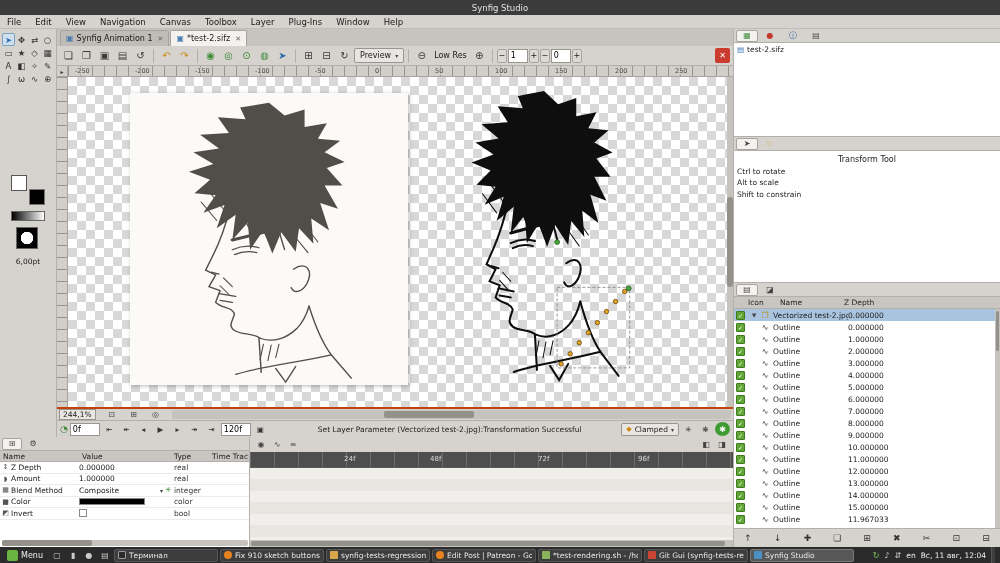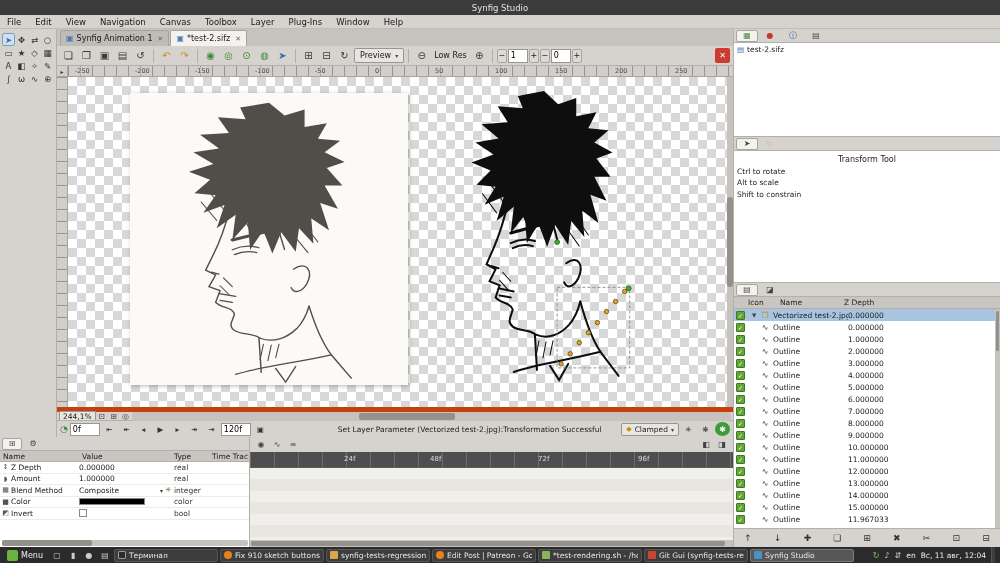--- a/index.html
+++ b/index.html
@@ -68,31 +68,31 @@
 .vscroll{width:6px;background:#c6c2bd}
 .vthumb{margin-top:120px;height:90px;background:#94908a;border-radius:3px}
 .paper{position:absolute;left:62px;top:16px;width:278px;height:292px;background:#fbfaf7;box-shadow:1px 1px 4px rgba(0,0,0,.28)}
 .ink-wrap{position:absolute;left:350px;top:4px;width:252px;height:302px}
 .sketchsvg{width:100%;height:100%;display:block}
 .pencil{color:#514e49}
 .pencil use{stroke-width:1.3px}
 .inksvg{color:#0e0e0e}
 .inksvg use{stroke-width:2px}
 
-.zoombar{height:13px;display:flex;align-items:center;padding:0 2px;gap:0;background:#d6d2cd;border-top:5px solid #c2410c}
+.zoombar{height:13px;display:flex;align-items:center;padding:0 2px;gap:10px;background:#d6d2cd;border-top:2px solid #c2410c}
 .zoom-label{border:1px solid #9a968f;background:#e8e6e2;height:11px;font-size:7.5px;padding:0 3px;display:flex;align-items:center}
 .mini-btn{width:12px;height:11px;font-size:8px;color:#444}
 .hscroll{flex:1;height:9px;background:#c6c2bd;border-radius:2px;position:relative}
 .hthumb{position:absolute;left:38%;width:16%;top:1px;bottom:1px;background:#94908a;border-radius:2px}
 
 .timebar{height:17px;border-top:1px solid #b3afaa;display:flex;align-items:center;padding:0 3px;gap:2px;background:#d6d2cd}
 .time-ic{font-size:9px}
 .frame{width:30px;height:13px;font-size:8px;border:1px solid #9a968f;padding:0 2px;background:#fff}
 .tr-btn{width:15px;height:14px;font-size:7.5px;color:#333;border:1px solid transparent;border-radius:2px}
-.status{flex:1;min-width:0;font-size:7.5px;margin-left:68px;color:#222;white-space:nowrap;overflow:hidden}
+.status{flex:1;min-width:0;font-size:7.5px;margin-left:48px;color:#222;white-space:nowrap;overflow:hidden}
 .interp{height:13px;border:1px solid #9a968f;background:#e8e6e2;display:flex;align-items:center;gap:3px;padding:0 4px;font-size:7.5px;border-radius:2px}
 .diamond{color:#cf8a1c;font-size:7px}
 .anim-btn{width:15px;height:14px;background:#3f9c35;color:#fff;border-radius:50%;font-size:8px}
 
 
 .bottom{position:absolute;left:0;top:437px;width:733px;height:110px;display:flex;background:#d6d2cd}
 .params{width:250px;height:110px;border-right:1px solid #b3afaa;position:relative;display:flex;flex-direction:column}
 .ptabs{height:13px;display:flex;gap:1px;padding:1px 2px;align-items:center}
 .ptab{width:20px;height:12px;font-size:8px;color:#444;border:1px solid transparent;border-radius:2px}
 .ptab.active{background:#f4f2ef;border-color:#a8a4a0}
@@ -274,20 +274,29 @@
           <button class="tool">
             <span>ω</span>
           </button>
           <button class="tool">
             <span>∿</span>
           </button>
           <button class="tool">
             <span>⊕</span>
           </button>
       </div>
+      <div class="tb-swatches">
+        <div class="swatch-pair">
+          <span class="swatch-back"></span>
+          <span class="swatch-front"></span>
+        </div>
+        <div class="grad-bar"></div>
+        <div class="grad-def"></div>
+        <div class="pt-size">6,00pt</div>
+      </div>
     </div>
 
     <div class="canvas-win">
       <div class="tabbar">
         <div class="ctab">
           <span class="ticon">▣</span>
           <span>Synfig Animation 1</span>
           <span class="tclose"></span>
         </div>
         <div class="ctab active">

